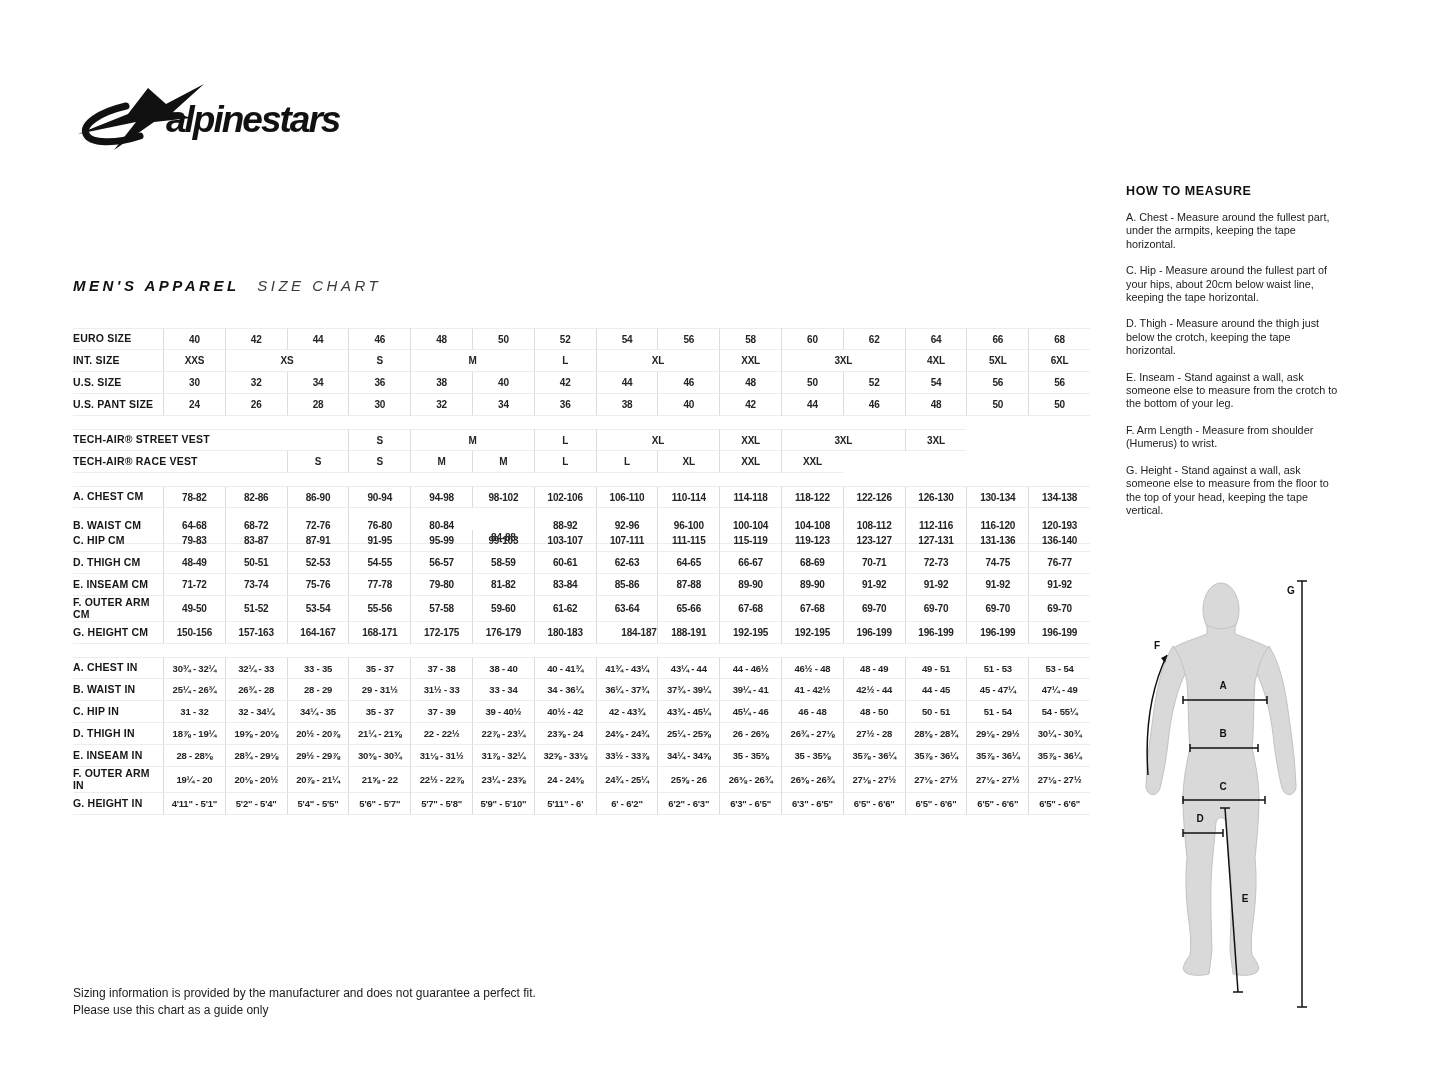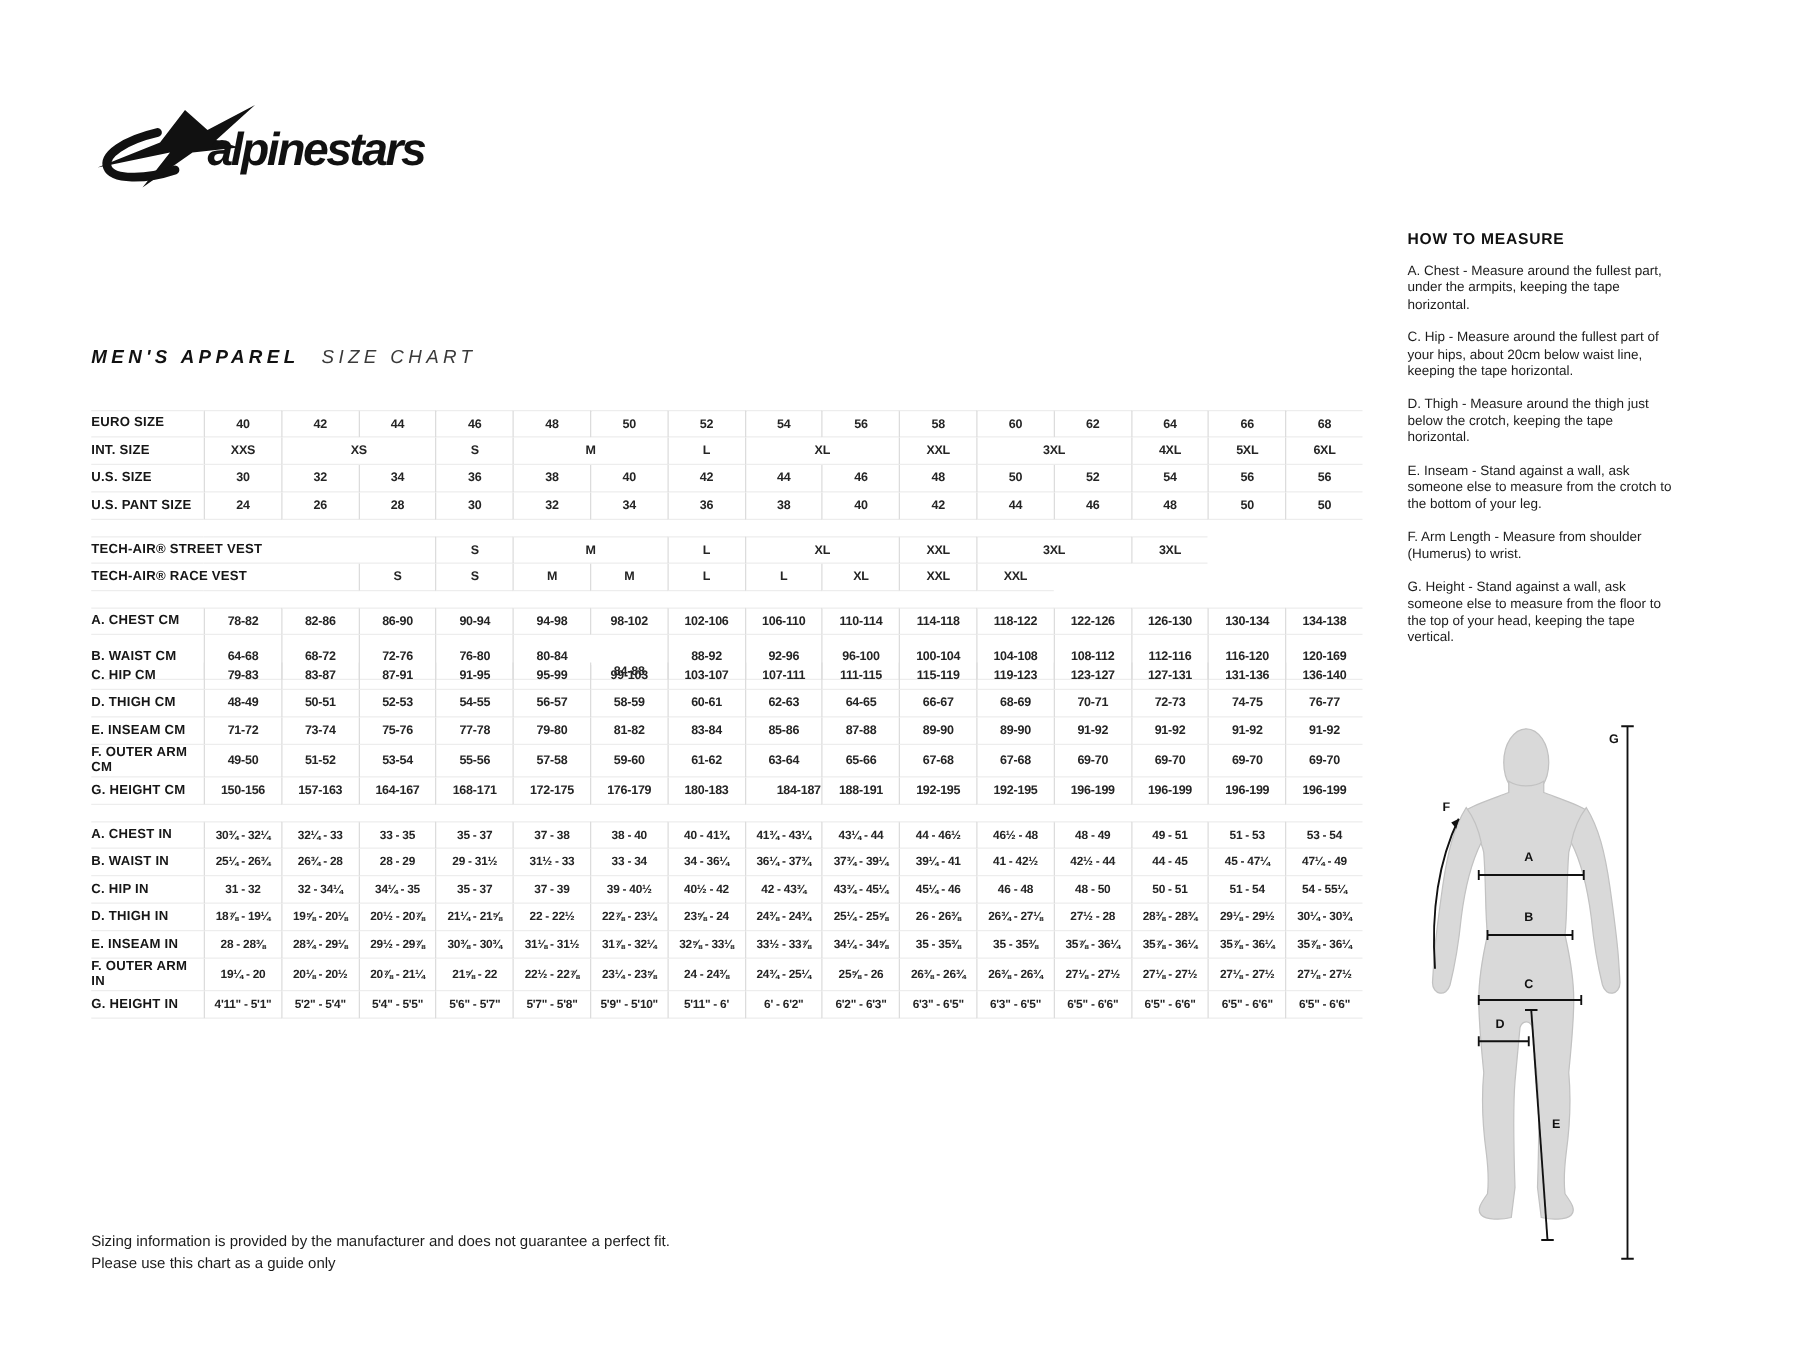--- a/index.html
+++ b/index.html
@@ -185,21 +185,21 @@
         <div class="t-cell" style="grid-column: span 1;">80-84</div>
         <div class="t-cell" style="grid-column: span 1; margin-top: 24px;">84-88</div>
         <div class="t-cell" style="grid-column: span 1;">88-92</div>
         <div class="t-cell" style="grid-column: span 1;">92-96</div>
         <div class="t-cell" style="grid-column: span 1;">96-100</div>
         <div class="t-cell" style="grid-column: span 1;">100-104</div>
         <div class="t-cell" style="grid-column: span 1;">104-108</div>
         <div class="t-cell" style="grid-column: span 1;">108-112</div>
         <div class="t-cell" style="grid-column: span 1;">112-116</div>
         <div class="t-cell" style="grid-column: span 1;">116-120</div>
-        <div class="t-cell" style="grid-column: span 1;">120-169</div>
+        <div class="t-cell" style="grid-column: span 1;">120-193</div>
       </div>
       <div class="t-row">
         <div class="t-label">C. HIP CM</div>
         <div class="t-cell" style="grid-column: span 1;">79-83</div>
         <div class="t-cell" style="grid-column: span 1;">83-87</div>
         <div class="t-cell" style="grid-column: span 1;">87-91</div>
         <div class="t-cell" style="grid-column: span 1;">91-95</div>
         <div class="t-cell" style="grid-column: span 1;">95-99</div>
         <div class="t-cell" style="grid-column: span 1;">99-103</div>
         <div class="t-cell" style="grid-column: span 1;">103-107</div>

